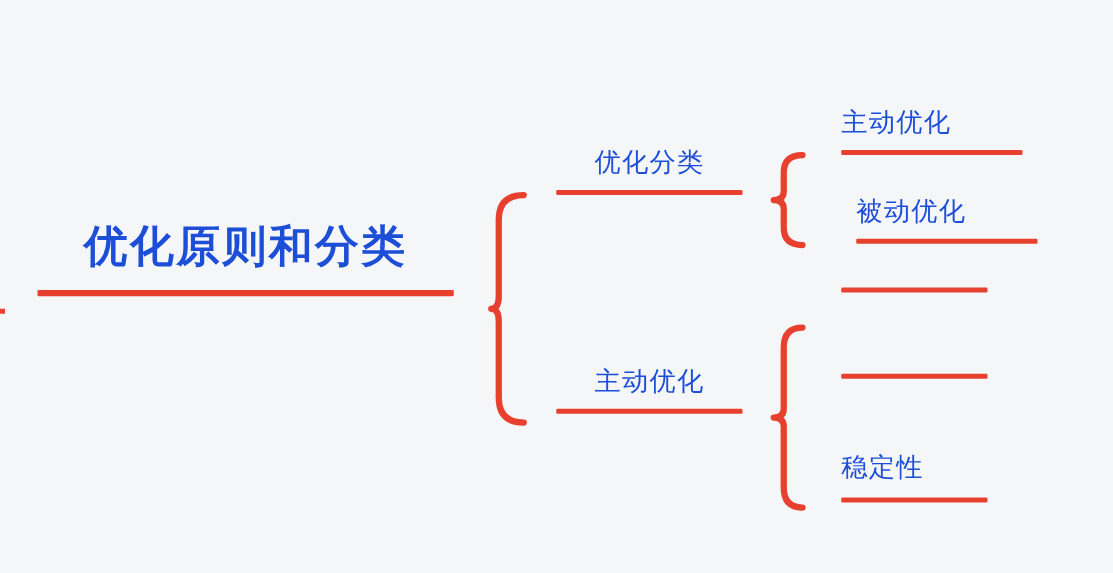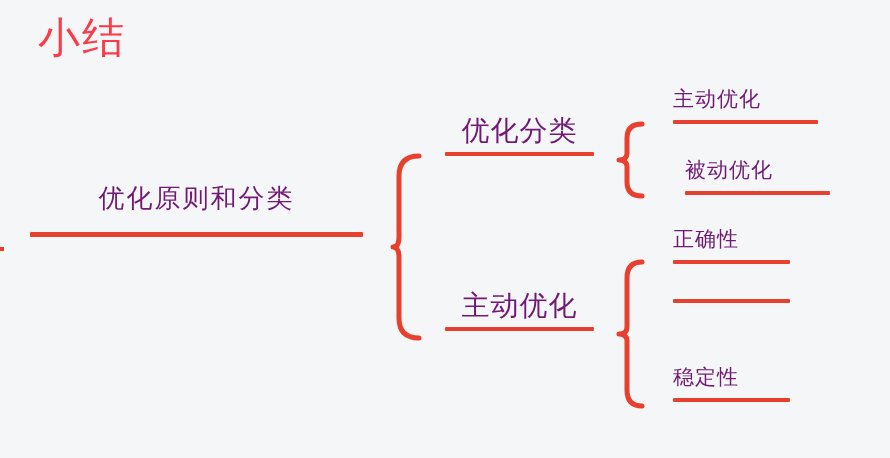--- a/index.html
+++ b/index.html
@@ -36,37 +36,37 @@
     white-space: nowrap;
   }
 
   
   .node {
     position: absolute;
     white-space: nowrap;
   }
   .node .node-label {
     display: block;
-    color: #701a75;
+    color: #1d4ed8;
     white-space: nowrap;
   }
   .node .node-rule {
     display: block;
     background: #e8402f;
     border-radius: 1px;
   }
 
   
   .node-root {
     left: 30px;
     top: 178px;
   }
   .node-root .node-label {
-    font-size: 26px;
-    font-weight: normal;
+    font-size: 35px;
+    font-weight: bold;
     letter-spacing: 2px;
     text-align: center;
     width: 333px;
     line-height: 40px;
   }
   .node-root .node-rule {
     width: 333px;
     height: 5px;
     margin-top: 14px;
   }
@@ -79,21 +79,21 @@
     width: 4px;
     height: 4px;
     background: #e8402f;
   }
 
   
   .node-l2 {
     left: 445px;
   }
   .node-l2 .node-label {
-    font-size: 28px;
+    font-size: 21px;
     letter-spacing: 1px;
     text-align: center;
     width: 149px;
     line-height: 30px;
   }
   .node-l2 .node-rule {
     width: 149px;
     height: 4px;
     margin-top: 6px;
   }
@@ -115,21 +115,21 @@
   .node-l3-a .node-label { width: 145px; }
   .node-l3-a .node-rule { width: 145px; }
   .node-l3-b { left: 673px; }
   .node-l3-b .node-label { width: 117px; }
   .node-l3-b .node-rule { width: 117px; }
 
   .leaf-active   { top: 84px; }
   .leaf-passive  { top: 155px; margin-left: 12px; }
   .leaf-correct  { top: 224px; }
   .leaf-safe     { top: 293px; }
-  .leaf-stable   { top: 362px; }
+  .leaf-stable   { top: 362px; font-family: Liberation Mono, monospace; }
 
   
   .brace {
     position: absolute;
     overflow: visible;
   }
   .brace path {
     fill: none;
     stroke: #e8402f;
     stroke-linecap: round;
@@ -137,21 +137,20 @@
   }
   .brace-main   { left: 393px; top: 152px; }
   .brace-top    { left: 619px; top: 120px; }
   .brace-bottom { left: 619px; top: 258px; }
 </style>
 </head>
 <body>
 
 <div id="mindmap-root">
 
-  <div class="slide-title">小结</div>
 
   <div class="edge-stub-left"></div>
 
   <div class="node node-root">
     <span class="node-label">优化原则和分类</span>
     <span class="node-rule"></span>
   </div>
 
   <svg class="brace brace-main" width="30" height="190" viewBox="0 0 30 190">
     <path d="M26 4 Q6 4 6 24 L6 85 Q6 95 0 95 Q6 95 6 105 L6 166 Q6 186 26 186" stroke-width="5"></path>
@@ -179,21 +178,20 @@
     <span class="node-label">主动优化</span>
     <span class="node-rule"></span>
   </div>
 
   <div class="node node-l3 node-l3-a leaf-passive">
     <span class="node-label">被动优化</span>
     <span class="node-rule"></span>
   </div>
 
   <div class="node node-l3 node-l3-b leaf-correct">
-    <span class="node-label">正确性</span>
     <span class="node-rule"></span>
   </div>
 
   <div class="node node-l3 node-l3-b leaf-safe">
     <span class="node-rule"></span>
   </div>
 
   <div class="node node-l3 node-l3-b leaf-stable">
     <span class="node-label">稳定性</span>
     <span class="node-rule"></span>

